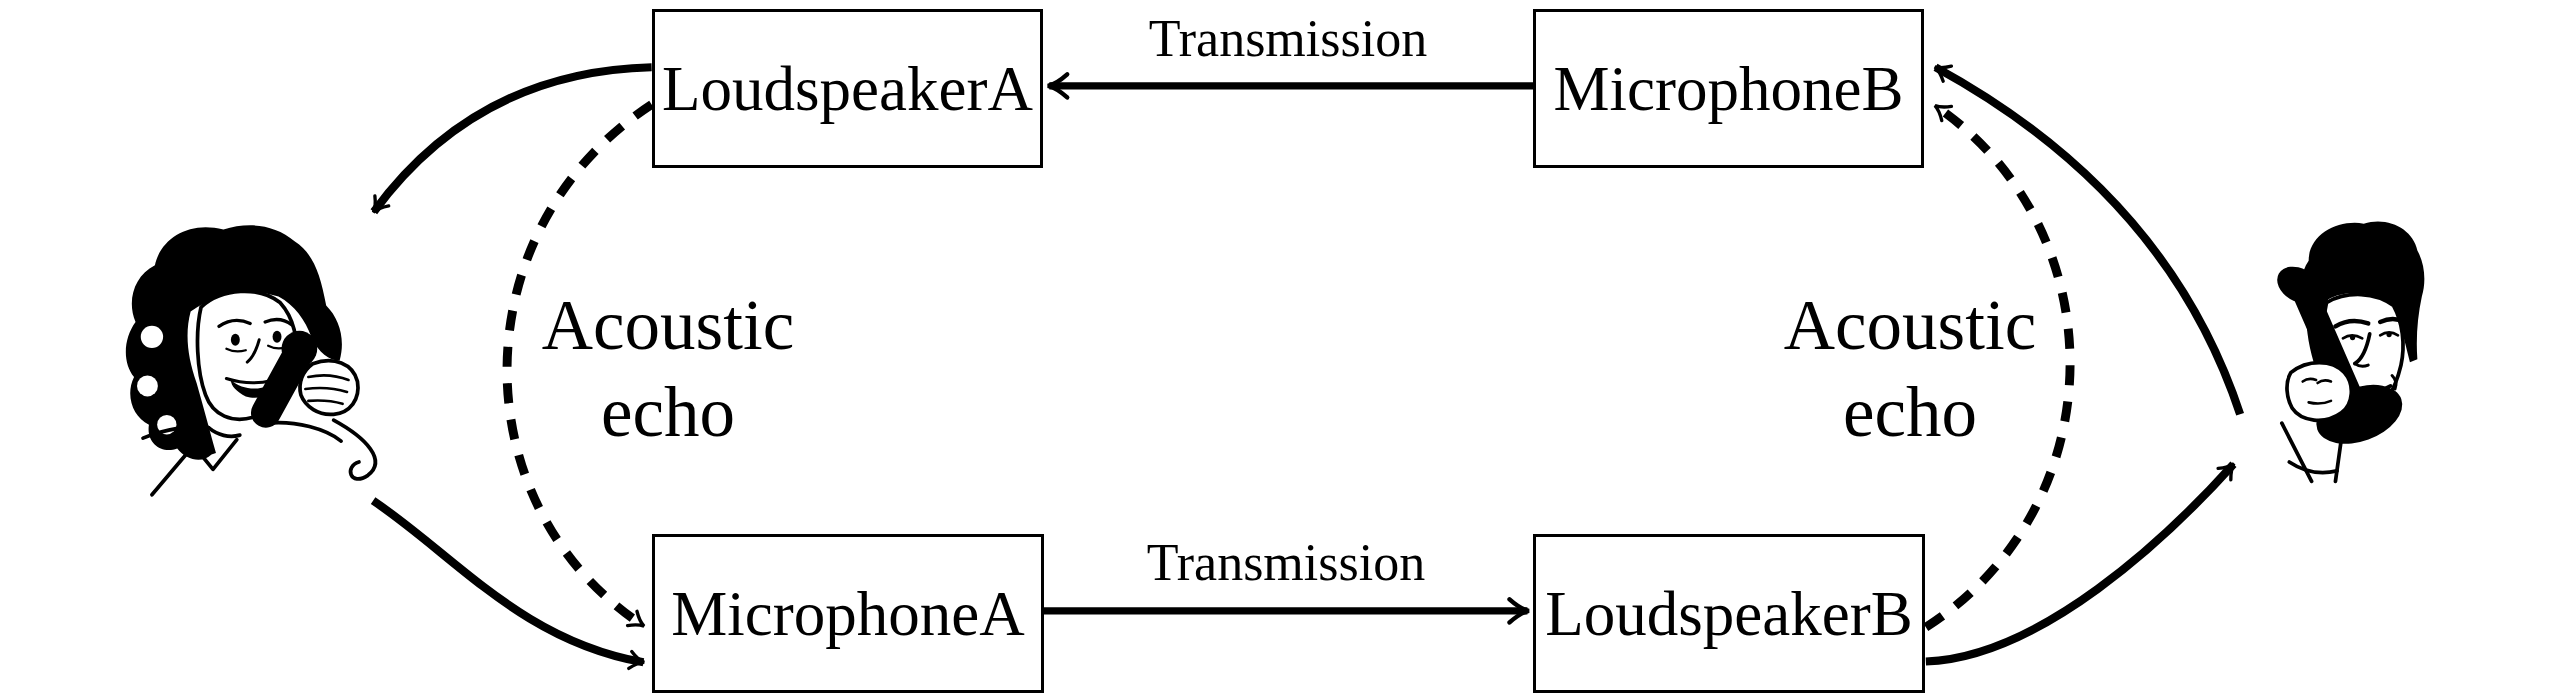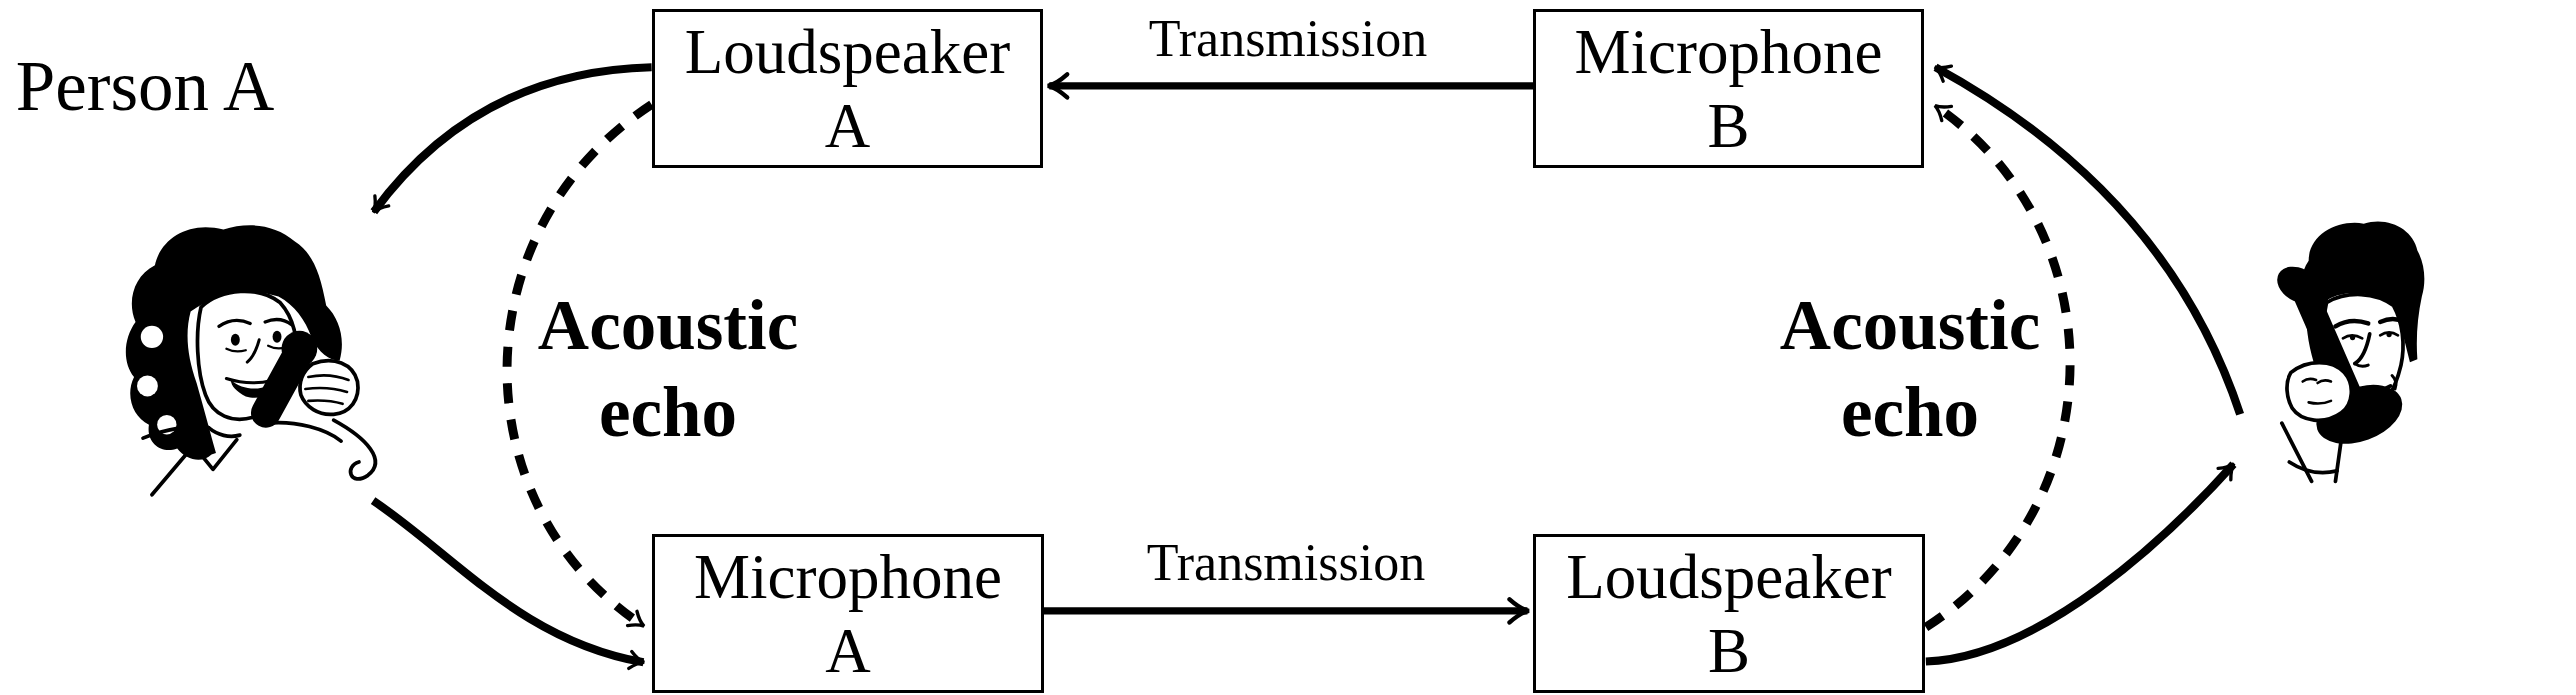--- a/index.html
+++ b/index.html
@@ -10,39 +10,39 @@
     color:#000;
     font-family:"Liberation Serif","DejaVu Serif",serif;
     overflow:hidden;
   }
   .wires{position:absolute;left:0;top:0;width:2576px;height:696px;}
   .node-box{
     position:absolute;
     box-sizing:border-box;
     border:3.7px solid #000;
     background:#fff;
-    display:flex;flex-direction:column;
+    display:flex;
     align-items:center;justify-content:center;
     text-align:center;
     font-size:63px;line-height:74px;
     white-space:nowrap;
   }
   .box-la{left:652px;top:9px;width:391px;height:159px;}
   .box-mb{left:1533px;top:9px;width:391px;height:159px;}
   .box-ma{left:652px;top:534px;width:392px;height:159px;}
   .box-lb{left:1533px;top:534px;width:392px;height:159px;}
   .lbl{
     position:absolute;
     transform:translateX(-50%);
     white-space:nowrap;
     text-align:center;
   }
   .lbl-person{font-size:71px;line-height:71px;}
   .lbl-trans{font-size:52px;line-height:60px;}
-  .lbl-echo{font-size:71px;line-height:87px;font-weight:bold;}
+  .lbl-echo{font-size:71px;line-height:87px;}
   .person-a-lbl{left:145px;top:51px;}
   .person-b-lbl{left:2432px;top:51px;}
   .trans-top{left:1288px;top:9px;}
   .trans-bottom{left:1286px;top:533px;}
   .echo-left{left:668px;top:282px;}
   .echo-right{left:1910px;top:282px;}
 </style>
 </head>
 <body>
 
@@ -144,21 +144,20 @@
   </div>
   <div class="node-box box-ma">
     <span>Microphone</span>
     <span>A</span>
   </div>
   <div class="node-box box-lb">
     <span>Loudspeaker</span>
     <span>B</span>
   </div>
 
-  <div class="lbl lbl-person person-a-lbl">Person A</div>
   <div class="lbl lbl-trans trans-top">Transmission</div>
   <div class="lbl lbl-trans trans-bottom">Transmission</div>
   <div class="lbl lbl-echo echo-left">
     <div>Acoustic</div>
     <div>echo</div>
   </div>
   <div class="lbl lbl-echo echo-right">
     <div>Acoustic</div>
     <div>echo</div>
   </div>

